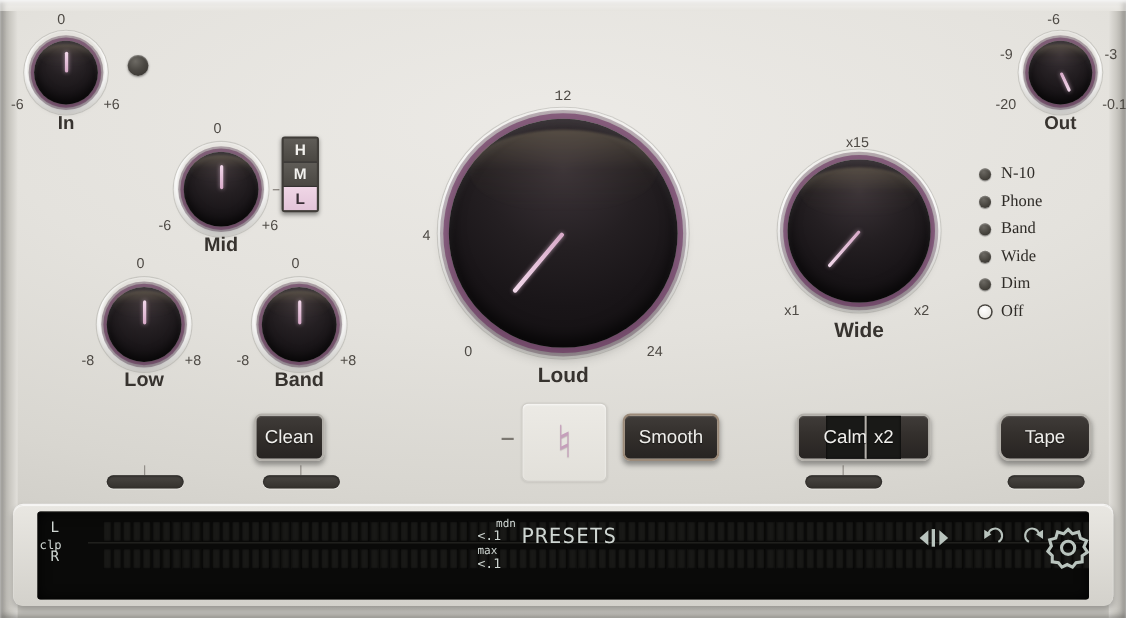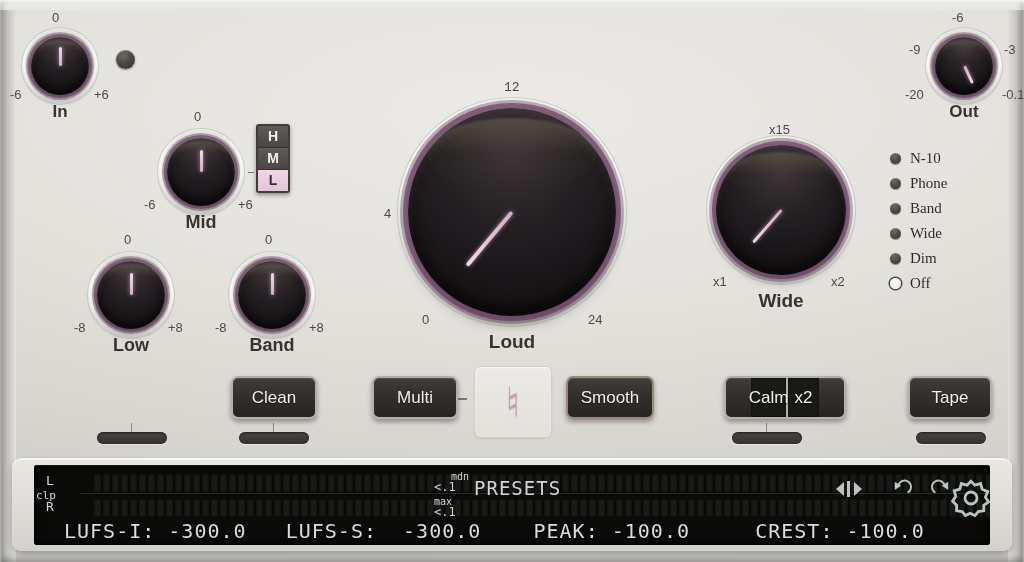--- a/index.html
+++ b/index.html
@@ -331,47 +331,44 @@
     </div>
     <div class="radio-row">
       <span class="radio-dot off"></span>
       <span class="radio-label">Off</span>
     </div>
   </div>
 
   <div class="slider-notch" style="left:131px;top:423px;"></div>
   <div class="slider-track" style="left:97px;top:432px;width:70px;"></div>
 
-  <div class="mbtn" style="left:231px;top:376px;width:86px;">
+  <div class="mbtn" style="left:231px;top:376px;width:64px;">
     <span>Clean</span>
   </div>
   <div class="slider-notch" style="left:273px;top:423px;"></div>
   <div class="slider-track" style="left:239px;top:432px;width:70px;"></div>
 
-  <div class="mbtn" style="left:372px;top:376px;width:86px;">
-    <span>Multi</span>
-  </div>
   <div id="multi-dash"></div>
 
   <div id="logobox">
     <div class="glyph">♮</div>
   </div>
 
   <div class="mbtn" style="left:566px;top:376px;width:88px;border-color:#9b8a79;">
     <span>Smooth</span>
   </div>
 
   <div class="mbtn split" style="left:724px;top:376px;width:122px;">
     <span class="seg a">Calm</span>
     <span class="seg b">x2</span>
   </div>
   <div class="slider-notch" style="left:766px;top:423px;"></div>
   <div class="slider-track" style="left:732px;top:432px;width:70px;"></div>
 
-  <div class="mbtn" style="left:908px;top:376px;width:84px;">
+  <div class="mbtn" style="left:908px;top:376px;width:84px;border-radius:10px;">
     <span>Tape</span>
   </div>
   <div class="slider-track" style="left:916px;top:432px;width:70px;"></div>
 
   <div id="dispframe">
     <div id="lcd">
 
       <div class="lcd-txt" style="left:12px;top:8px;font-size:13px;">L</div>
       <div class="lcd-txt" style="left:2px;top:24px;font-size:11px;">clp</div>
       <div class="lcd-txt" style="left:12px;top:34px;font-size:13px;">R</div>
@@ -607,17 +604,16 @@
         <polygon points="21,4 21,13 14,8.5" fill="#b9c4be"></polygon>
       </svg>
 
       <svg id="gear" viewBox="0 0 100 100">
         <g fill="none" stroke="#b9c4be" stroke-width="7">
           <path d="M50 8 L60 18 L74 14 L78 28 L92 34 L86 48 L94 60 L82 68 L82 82 L68 84 L60 94 L48 88 L36 94 L28 84 L14 82 L14 68 L4 58 L12 46 L8 32 L22 28 L26 14 L40 18 Z"></path>
           <circle cx="50" cy="50" r="15"></circle>
         </g>
       </svg>
 
-      <div id="statusline">LUFS-I: -300.0   LUFS-S:  -300.0    PEAK: -100.0     CREST: -100.0</div>
     </div>
   </div>
 
 </div>
 
 </body></html>

